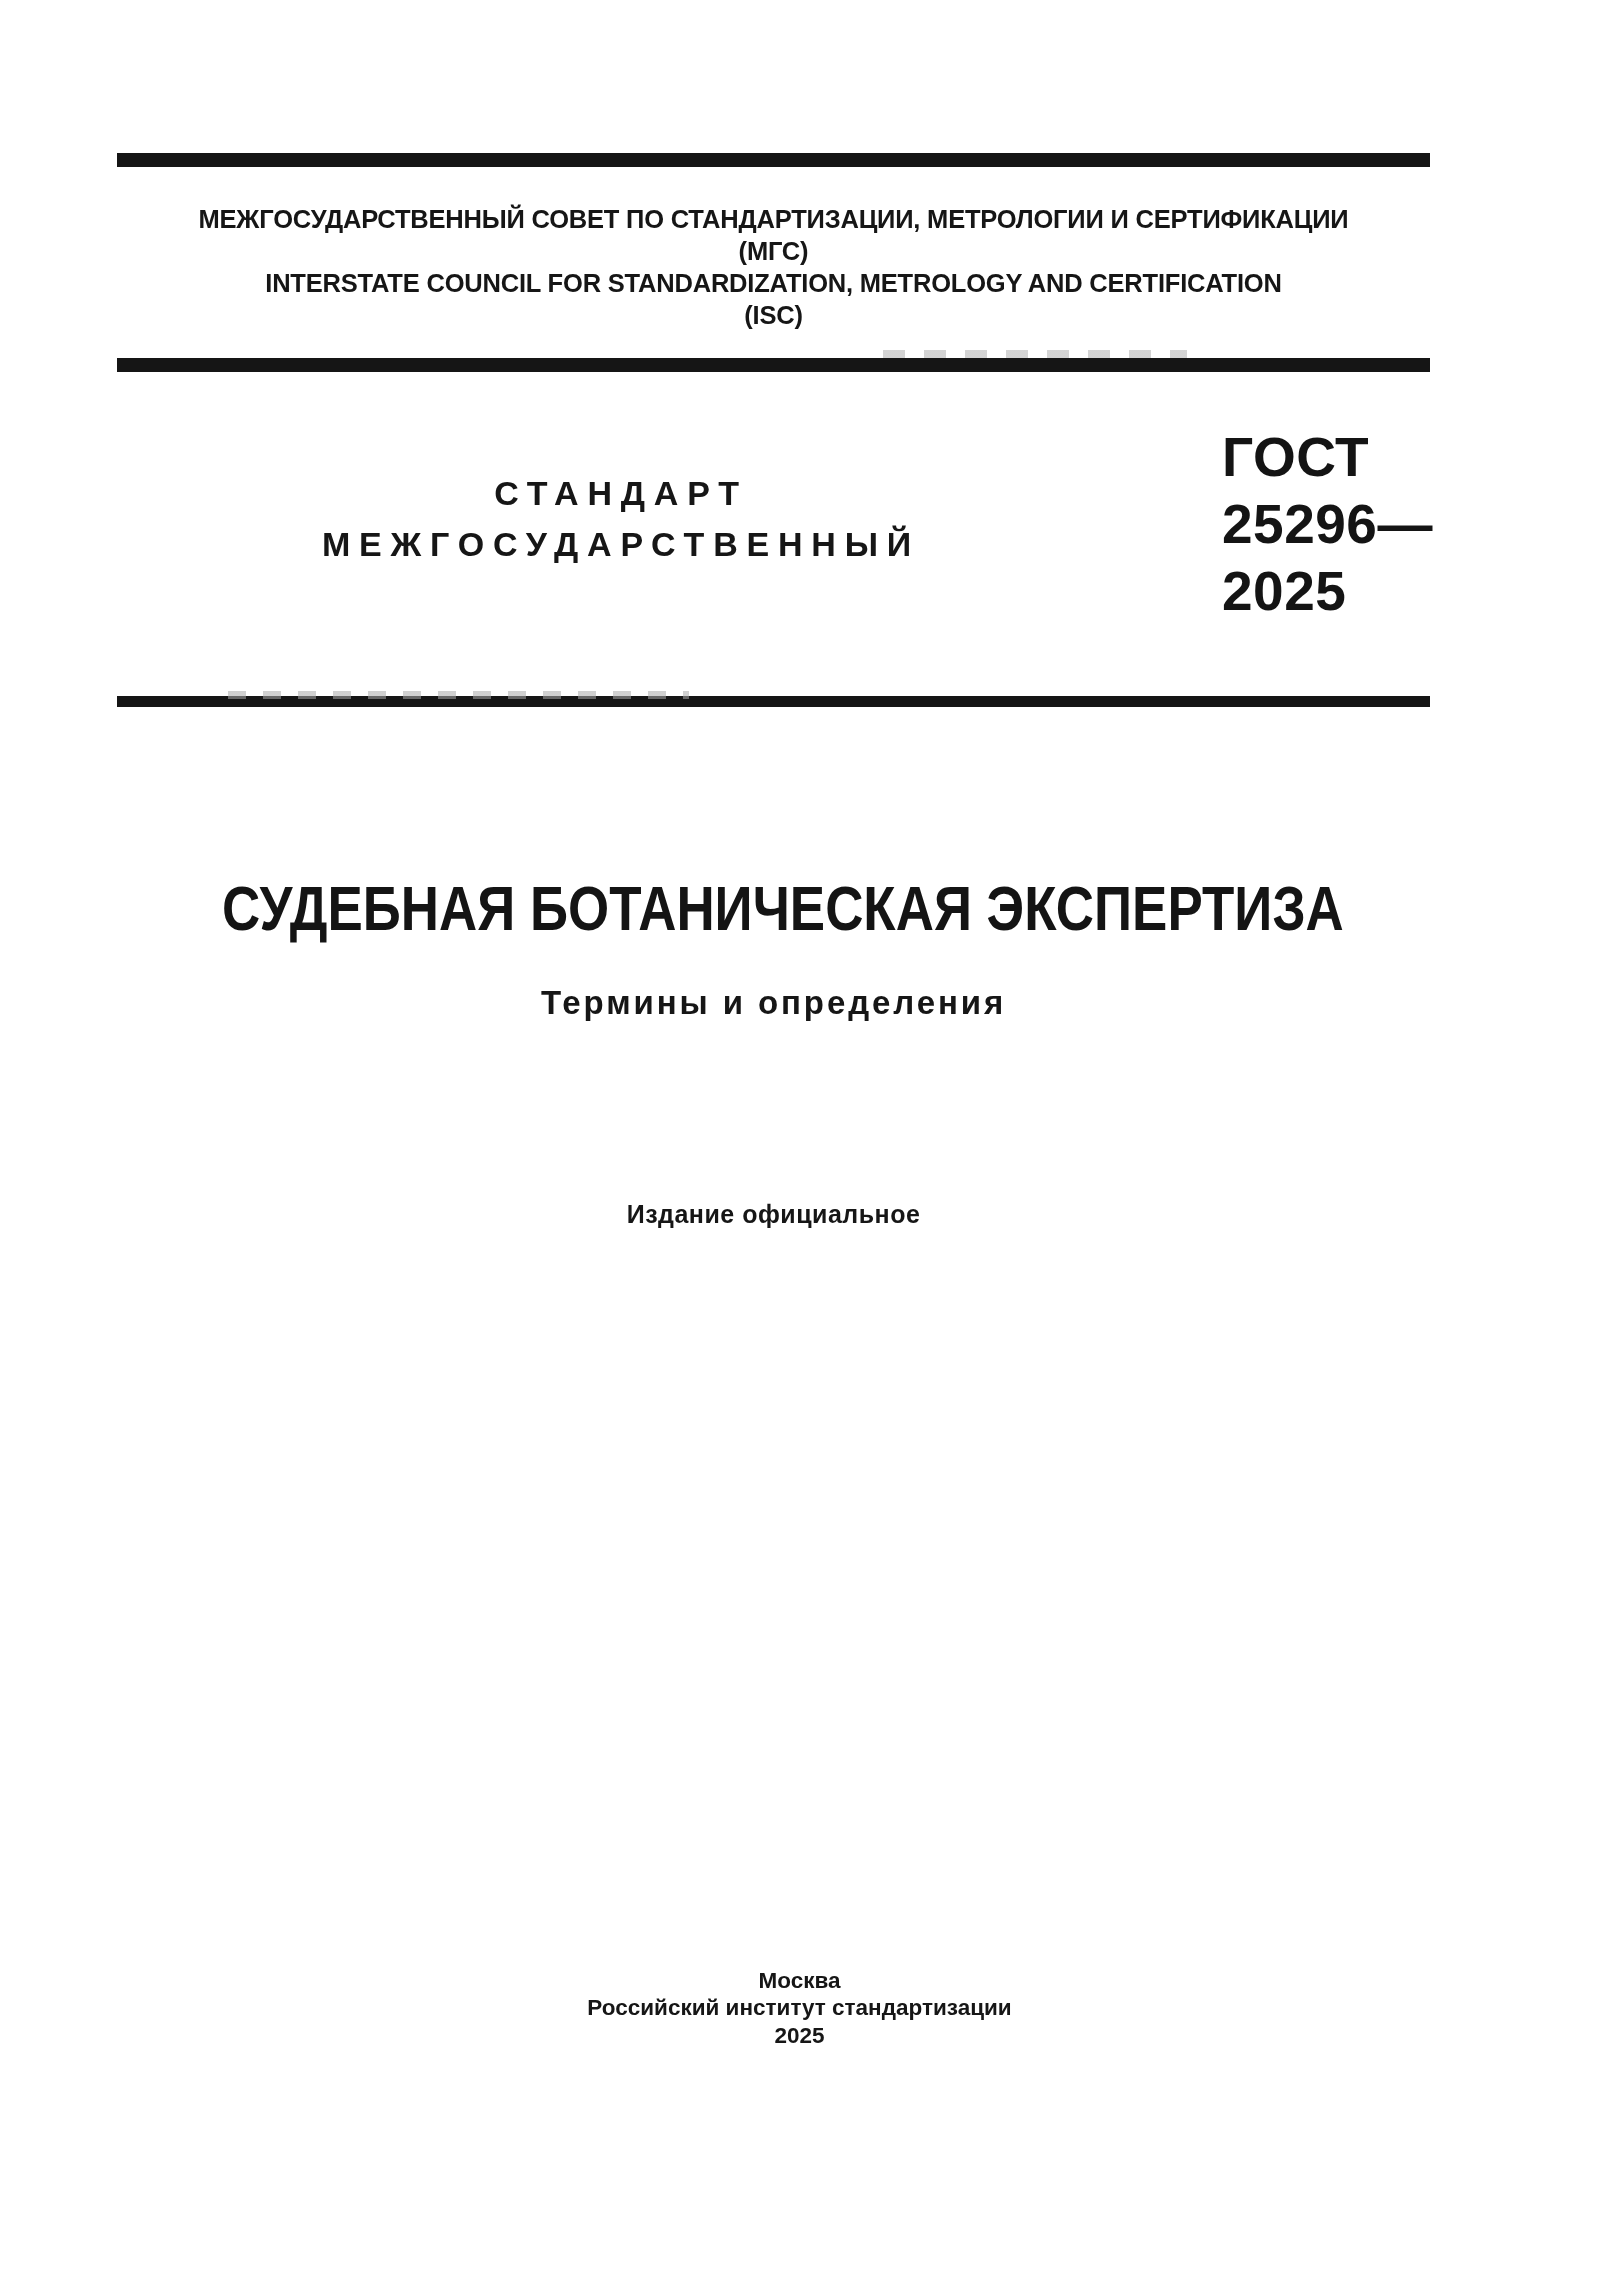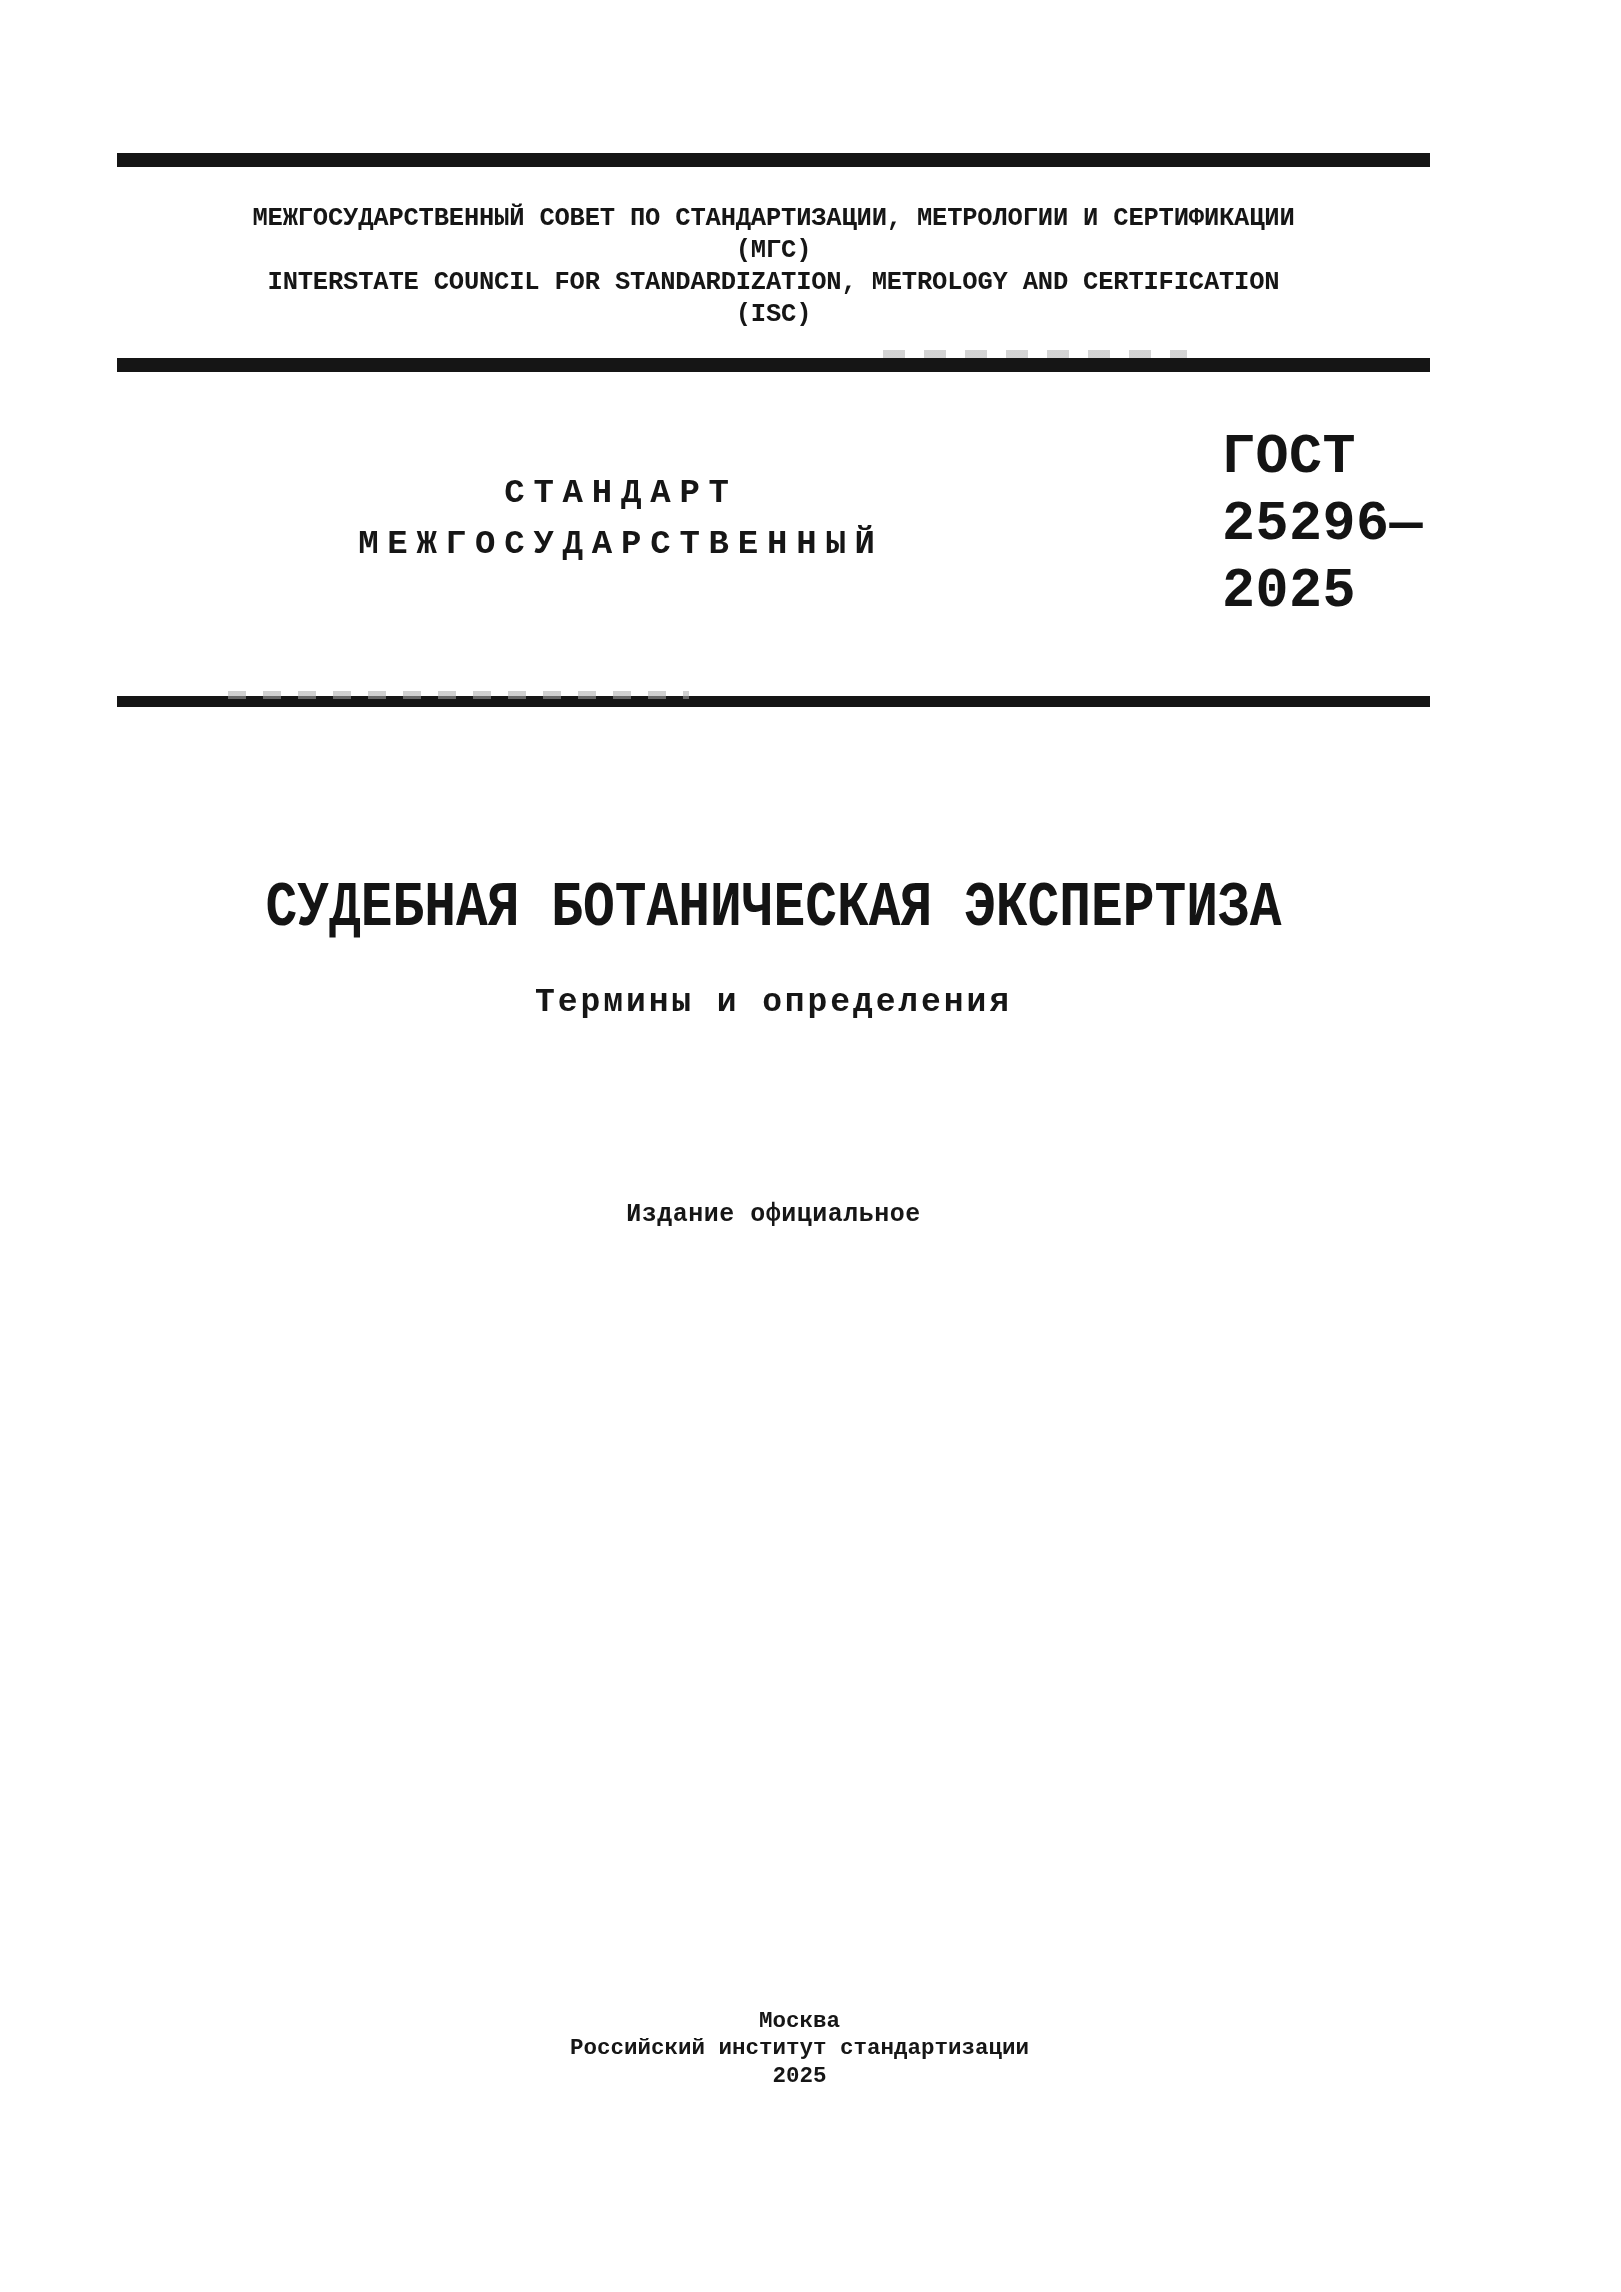--- a/index.html
+++ b/index.html
@@ -6,21 +6,21 @@
     margin: 0;
     padding: 0;
     background: #ffffff;
   }
   .page {
     position: relative;
     width: 1621px;
     height: 2293px;
     background: #ffffff;
     overflow: hidden;
-    font-family: Liberation Mono, monospace;
+    font-family: Liberation Sans, sans-serif;
     color: #1a1a1a;
   }
   .rule {
     position: absolute;
     left: 117px;
     width: 1313px;
     background: #151515;
   }
   .rule-top    { top: 153px; height: 13.7px; }
   .rule-mid    { top: 358px; height: 13.7px; }
@@ -124,21 +124,20 @@
   .imprint {
     position: absolute;
     left: 143px;
     top: 1967px;
     width: 1313px;
     text-align: center;
     font-weight: bold;
     font-size: 22.5px;
     line-height: 27.4px;
     color: #161616;
-    margin-top: 41px;
   }
 </style>
 </head>
 <body>
 
 <div class="page">
 
   <div class="rule rule-top"></div>
 
   <div class="council-header">

